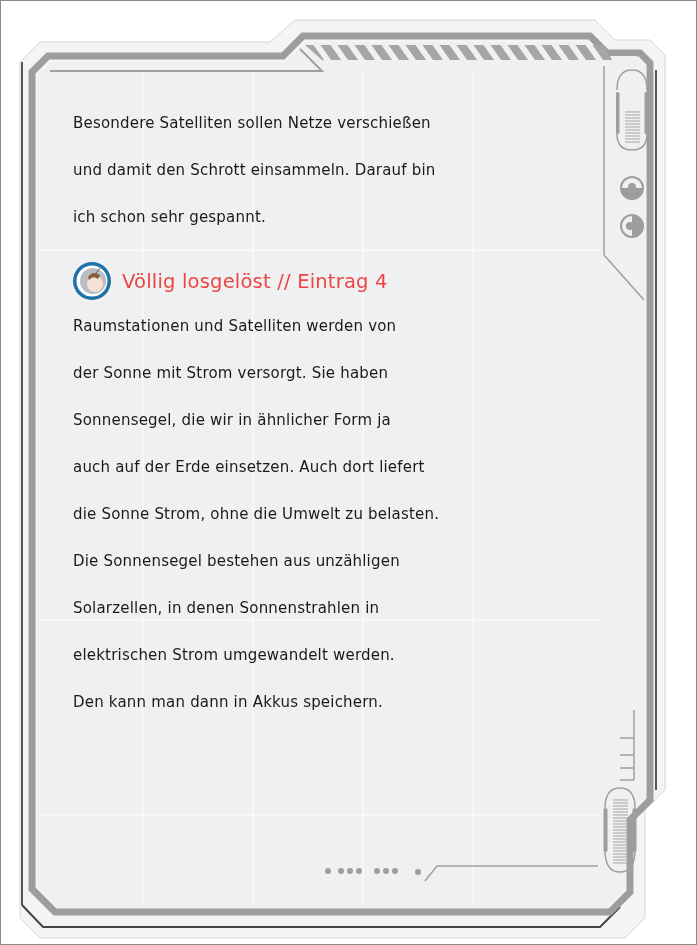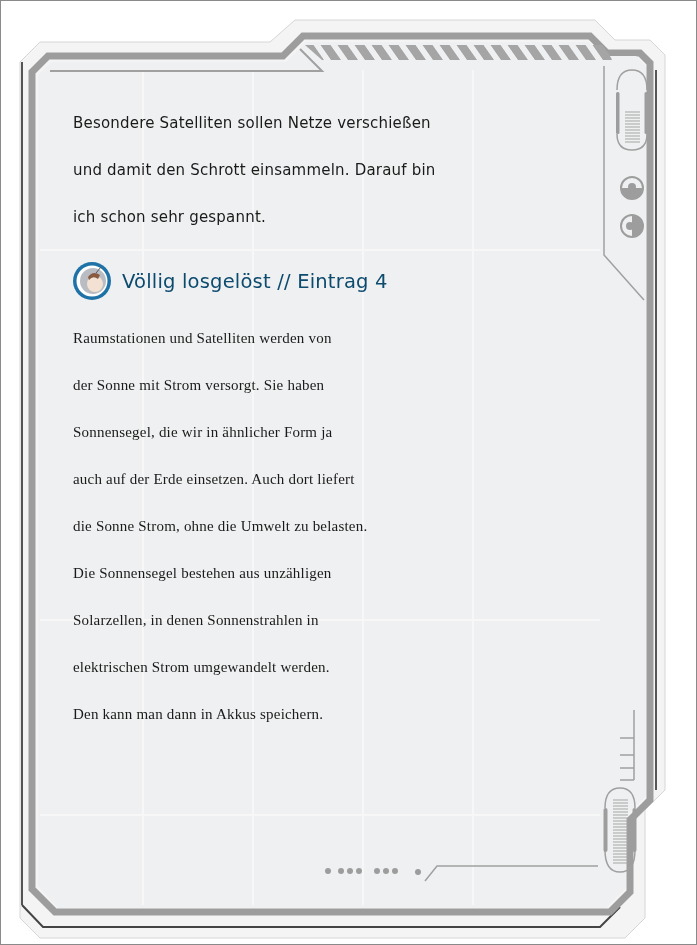--- a/index.html
+++ b/index.html
@@ -4,22 +4,22 @@
 <style>
   html,body{margin:0;padding:0;}
   body{width:697px;height:945px;background:#ffffff;position:relative;overflow:hidden;
        font-family:"DejaVu Sans","Liberation Sans",sans-serif;}
   .page-border{position:absolute;left:0;top:0;width:695px;height:943px;border:1px solid #8a8a8a;}
   .frame{position:absolute;left:0;top:0;width:697px;height:945px;}
   .content{position:absolute;left:73px;top:100px;width:520px;color:#1a1a1a;}
   .para{font-size:15px;line-height:47px;letter-spacing:0.2px;margin:0;white-space:pre-line;}
   .heading{display:flex;align-items:center;height:36px;margin-top:22px;}
   .heading .avatar{width:40px;height:40px;margin-left:-1px;margin-right:10px;flex:0 0 auto;}
-  .heading .title{font-size:19.5px;color:#0c4a6e;letter-spacing:0.2px;}
-  .p2{margin-top:16px;font-family:Liberation Serif, serif;}
+  .heading .title{font-size:19.5px;color:#ef4444;letter-spacing:0.2px;}
+  .p2{margin-top:4px;}
 </style>
 </head>
 <body>
 
 <div class="page-border"></div>
 
 <svg class="frame" viewBox="0 0 697 945" xmlns="http://www.w3.org/2000/svg">
 
   <path d="M20,62 L40,42 L270,42 L295,20 L595,20 L615,40 L650,40 L665,55 L665,790 L645,810 L645,918 L625,938 L40,938 L20,918 Z" fill="#f4f4f5" stroke="#d6d6d6" stroke-width="1"></path>
 

